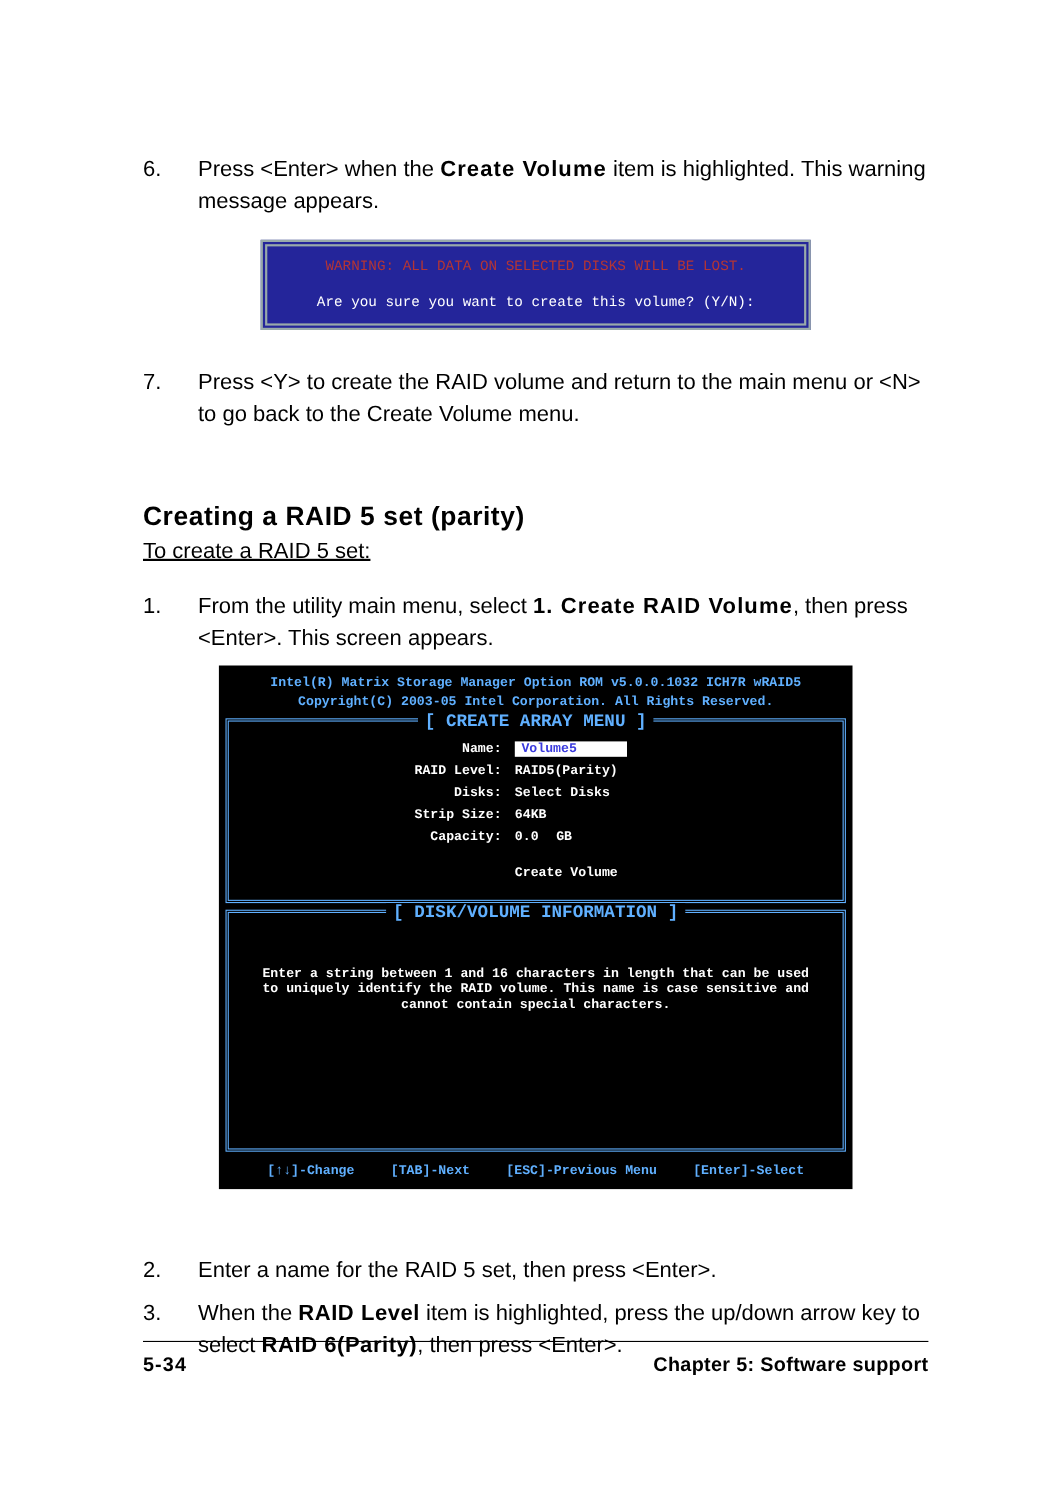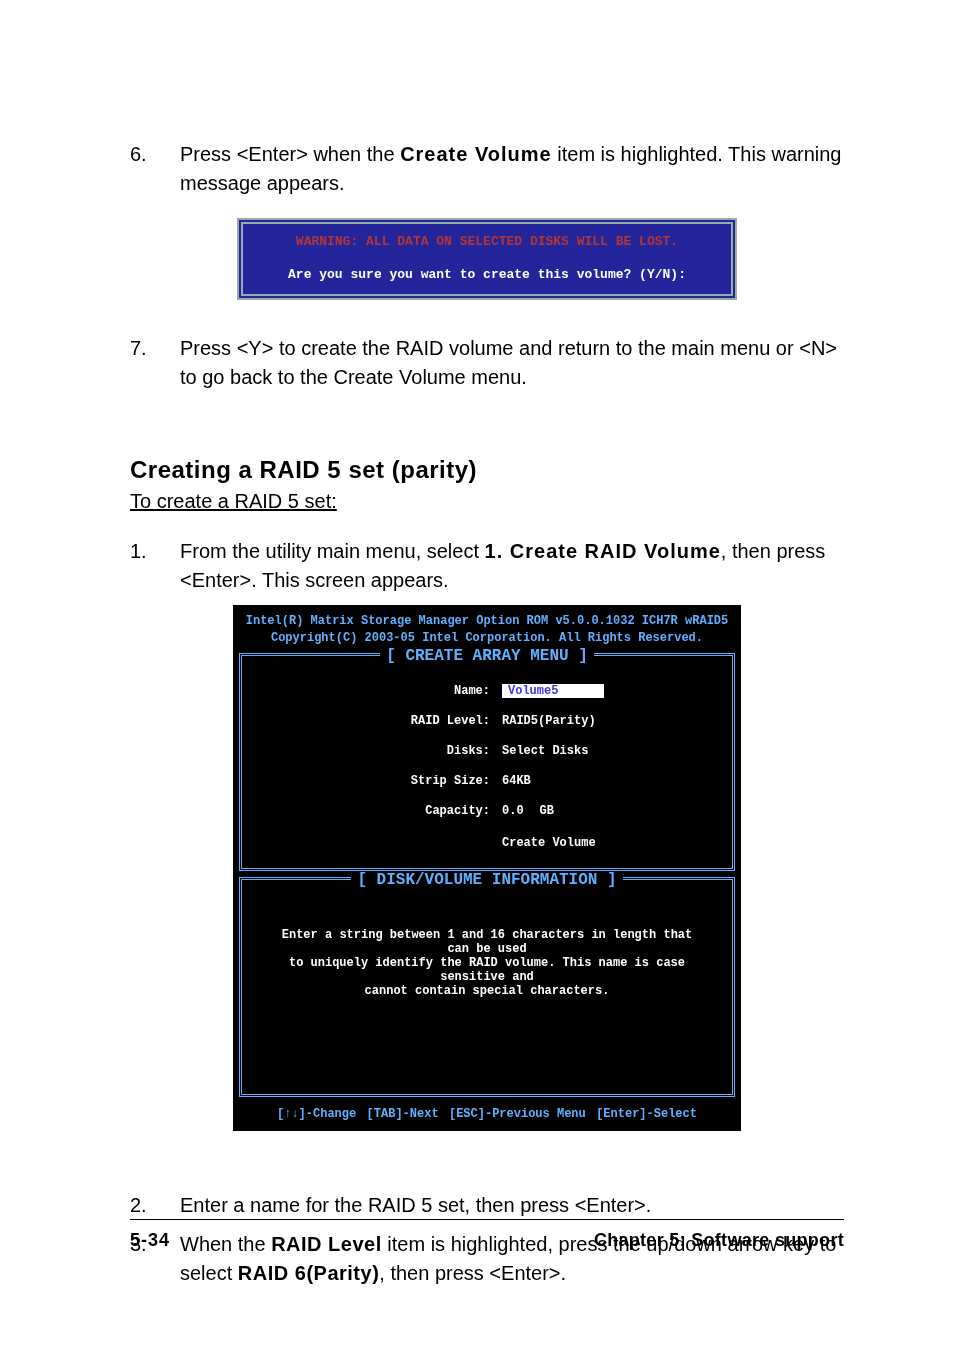--- a/index.html
+++ b/index.html
@@ -58,36 +58,36 @@
   .ss-warning {
     margin: 20px auto 34px auto;
     width: 500px;
   }
   .ss-warning-outer {
     box-sizing: border-box;
     border: 6px double #9aa;
     background: #24259a;
     padding: 10px 14px 12px 14px;
     font-family: "Courier New", monospace;
-    font-weight: bold;
+    font-weight: normal;
     font-size: 13px;
     text-align: center;
   }
   .ss-warning-line1 {
     color: #b43535;
     margin-bottom: 18px;
   }
   .ss-warning-line2 {
     color: #fff;
   }
 
   
   .ss-bios {
     margin: 6px auto 60px auto;
-    width: 508px;
+    width: 576px;
     background: #000;
     font-family: "Courier New", monospace;
     font-size: 12px;
     font-weight: bold;
     color: #fff;
     box-sizing: border-box;
     padding: 4px;
   }
   .ss-bios-head {
     color: #60b0ff;
@@ -109,21 +109,21 @@
     text-align: center;
     color: #60b0ff;
     font-size: 16px;
   }
   .ss-panel-title span {
     background: #000;
     padding: 0 6px;
   }
   .ss-form-row {
     display: flex;
-    margin: 16px 0;
+    margin: 6px 0;
   }
   .ss-form-label {
     width: 230px;
     text-align: right;
     padding-right: 12px;
   }
   .ss-form-val { }
   .ss-name-input {
     background: #fff;
     color: #3a3add;

